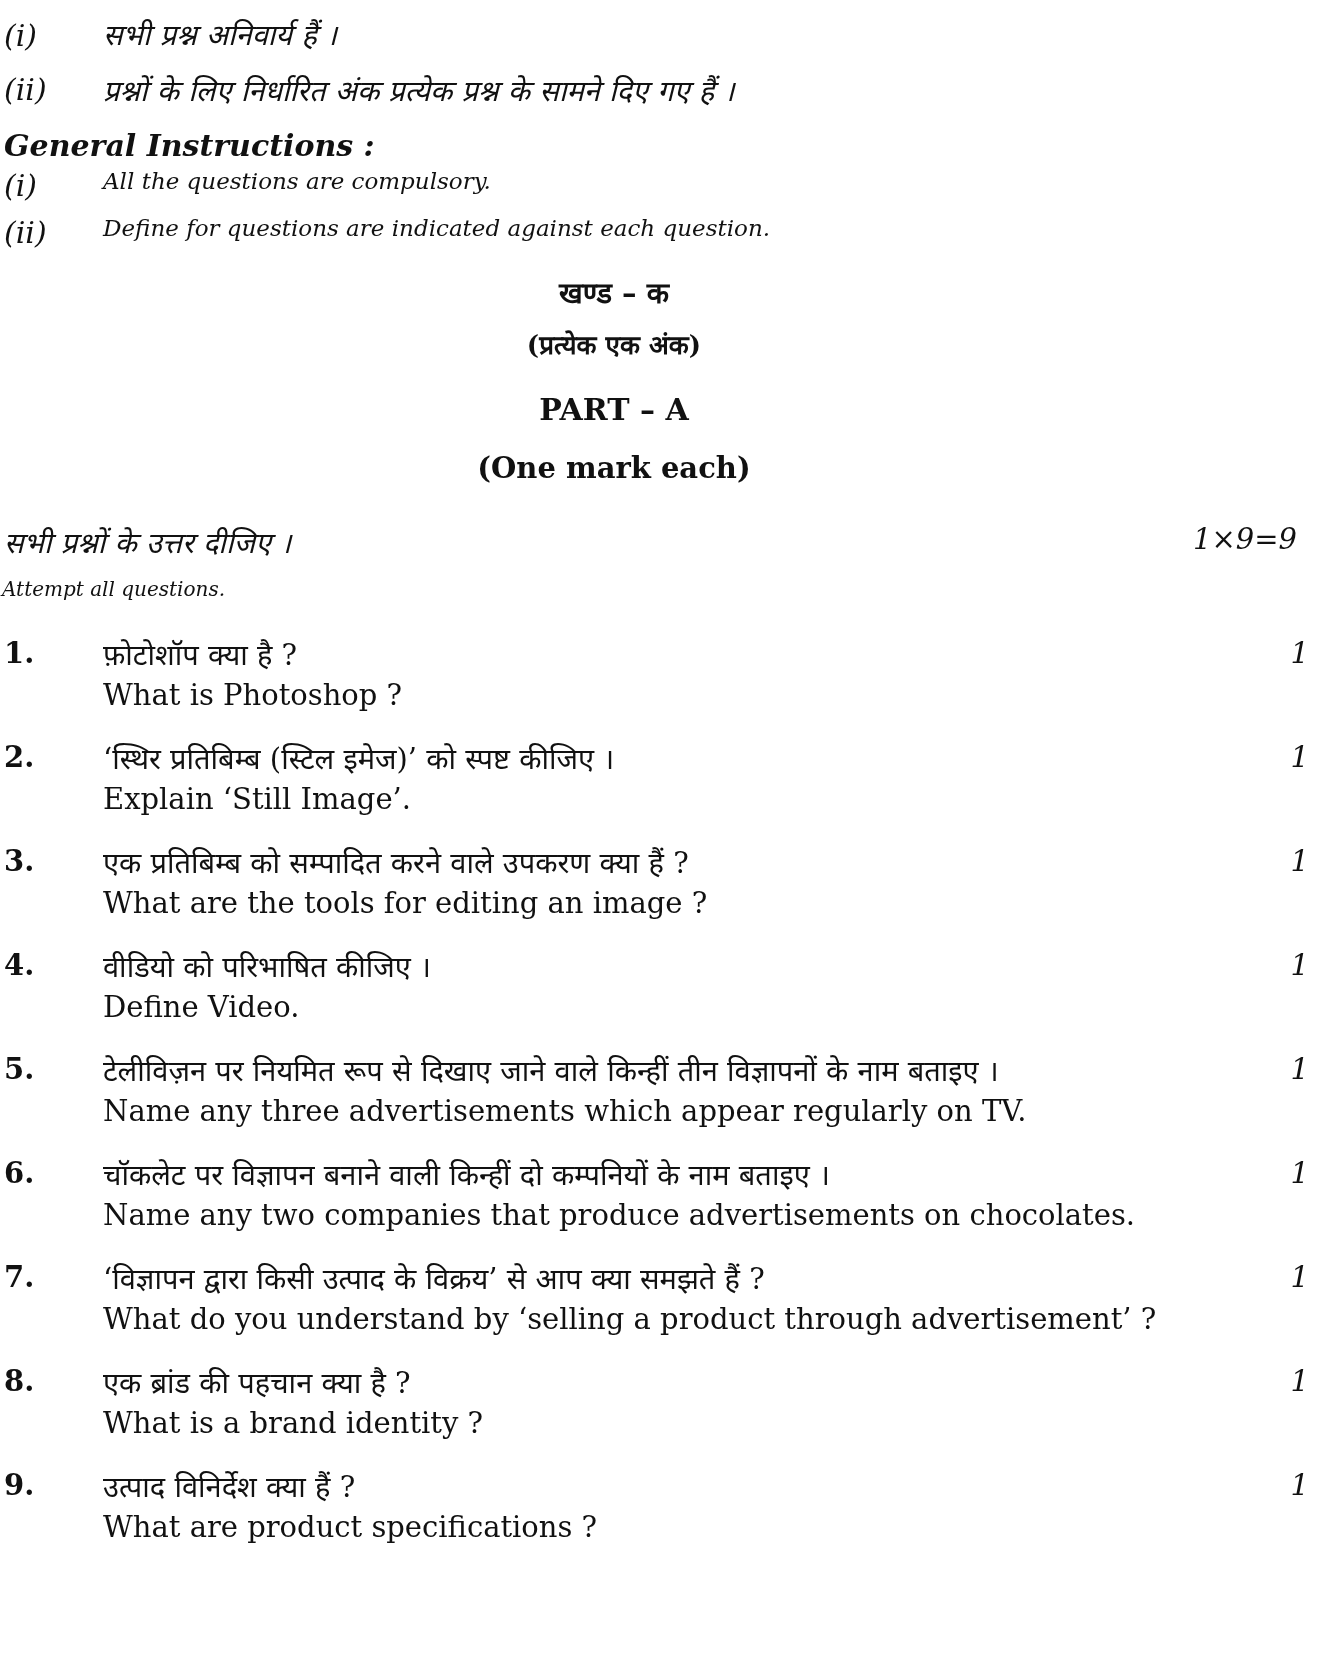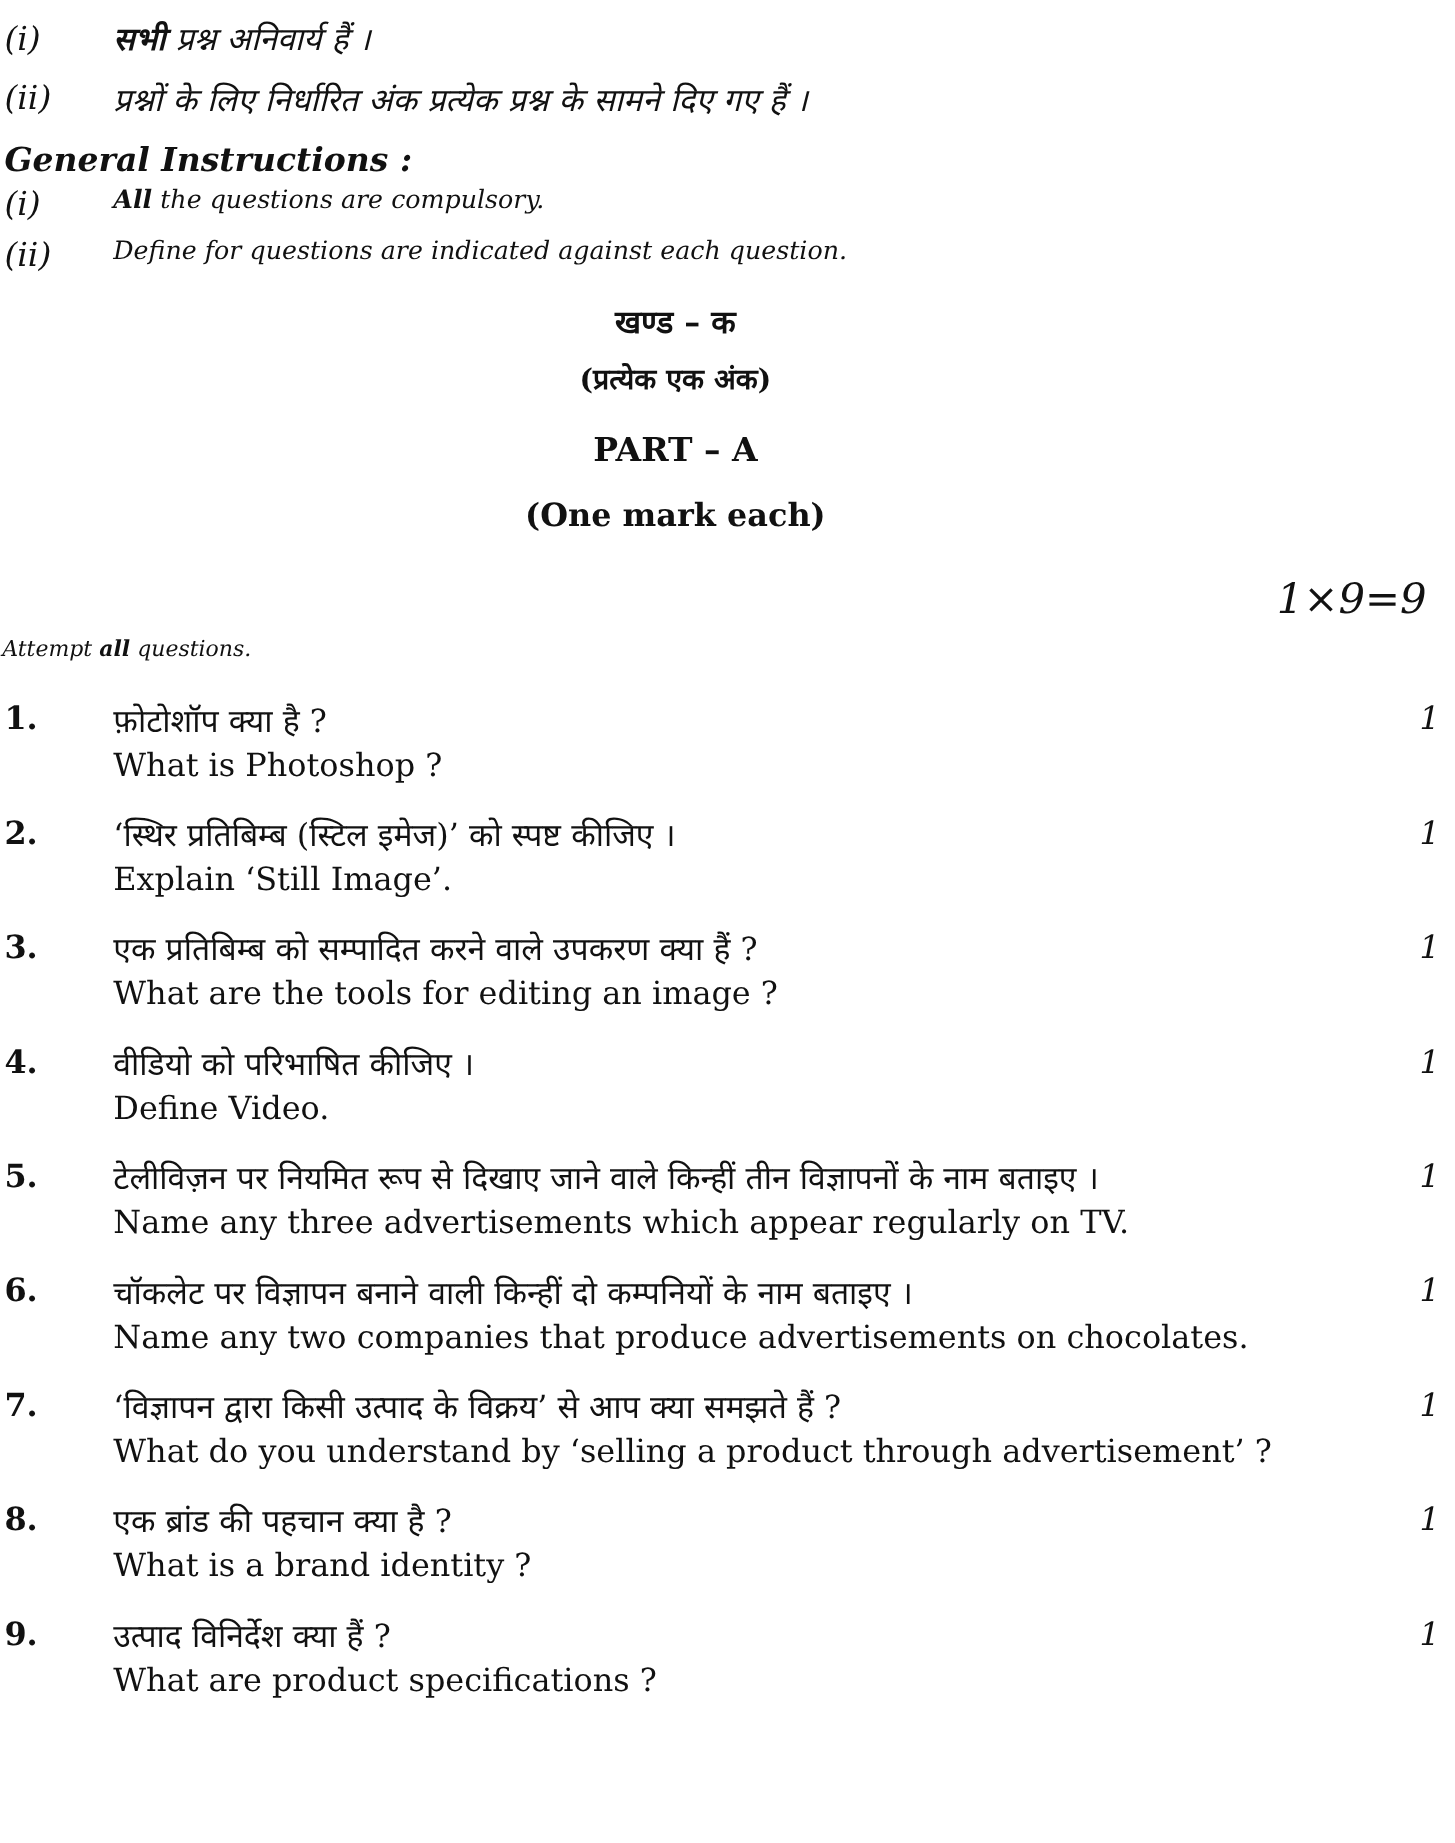--- a/index.html
+++ b/index.html
@@ -6,28 +6,28 @@
   body {
     width: 1323px; height: 1675px; overflow: hidden; position: relative;
     color: #111111;
     font-family: "DejaVu Serif", "Liberation Serif", serif;
   }
   .page { position: absolute; left: 0; top: 0; width: 1323px; height: 1675px; }
   .line { position: absolute; white-space: nowrap; }
   .num-i { position: absolute; left: 4px; font-style: italic; font-size: 30px; }
   .hi-inst { position: absolute; left: 103px; font-style: italic; font-size: 29px; }
   .en-inst { position: absolute; left: 103px; font-style: italic; font-size: 23px; }
-  .bold { font-weight: bold; }
+  .bold { font-weight: normal; }
   .gen-title { position: absolute; left: 4px; top: 128px; font-size: 30px; font-weight: bold; font-style: italic; }
   .center { position: absolute; left: 0; width: 1228px; text-align: center; font-weight: bold; }
   .q-num { position: absolute; left: 4px; font-size: 29px; font-weight: bold; }
   .q-hi { position: absolute; left: 103px; font-size: 29px; }
   .q-en { position: absolute; left: 103px; font-size: 29px; }
   .q-mark { position: absolute; right: 14px; font-size: 29px; font-style: italic; }
-  .marks-total { position: absolute; right: 26px; top: 560px; font-size: 38px; font-style: italic; }
+  .marks-total { position: absolute; right: 26px; top: 560px; font-size: 29px; font-style: italic; }
 </style>
 </head>
 <body>
 
 <div class="page">
 
   <span class="num-i" style="top:18px">(i)</span>
   <span class="hi-inst line" style="top:14px"><span class="bold">सभी</span><span> प्रश्न अनिवार्य हैं ।</span></span>
 
   <span class="num-i" style="top:72px">(ii)</span>
@@ -39,20 +39,21 @@
   <span class="en-inst line" style="top:168px"><span class="bold">All</span><span> the questions are compulsory.</span></span>
 
   <span class="num-i" style="top:215px">(ii)</span>
   <span class="en-inst line" style="top:215px">Define for questions are indicated against each question.</span>
 
   <div class="center" style="top:272px; font-size:29px;">खण्ड – क</div>
   <div class="center" style="top:326px; font-size:26px;">(प्रत्येक एक अंक)</div>
   <div class="center" style="top:451px; font-size:29px;">(One mark each)</div>
   <div class="center" style="top:392px; font-size:30px;">PART – A</div>
 
+  <span class="line" style="left:4px; top:522px; font-size:29px; font-style:italic;"><span class="bold">सभी</span><span> प्रश्नों के उत्तर दीजिए ।</span></span>
   <span class="marks-total" style="top:522px">1×9=9</span>
 
   <span class="line" style="left:2px; top:577px; font-size:20px; font-style:italic;"><span>Attempt </span><span class="bold">all</span><span> questions.</span></span>
 
   <div>
     <span class="q-num" style="top:636px">1.</span>
     <span class="q-hi line" style="top:634px">फ़ोटोशॉप क्या है ?</span>
     <span class="q-mark" style="top:636px">1</span>
     <span class="q-en line" style="top:678px">What is Photoshop ?</span>
   </div>

